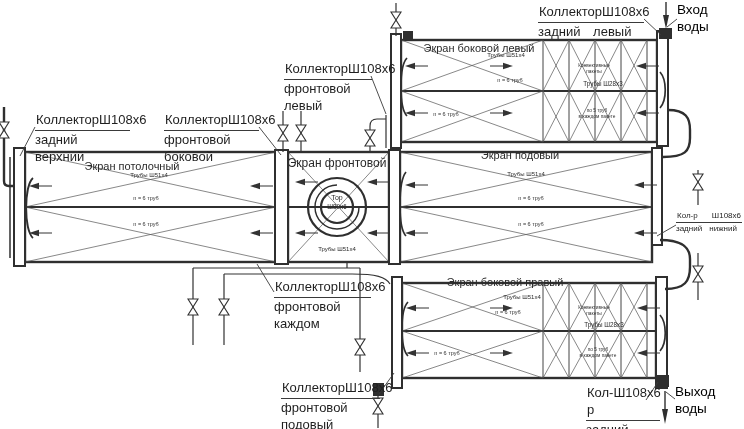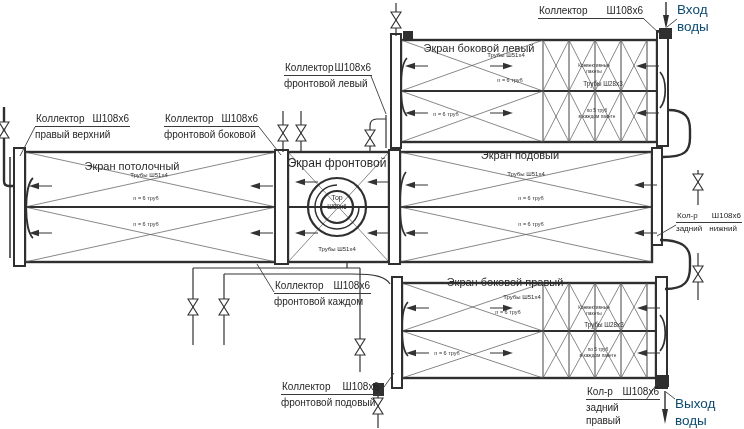--- a/index.html
+++ b/index.html
@@ -1,31 +1,31 @@
 <!DOCTYPE html>
 <html><head>
 <meta charset="utf-8">
 <style>
   html,body{margin:0;padding:0;background:#fff;}
   #stage{position:relative;width:744px;height:429px;background:#fff;overflow:hidden;
          font-family:"Liberation Sans",sans-serif;color:#222;}
   #lines{position:absolute;left:0;top:0;}
   .txt{position:absolute;white-space:nowrap;color:#2a2a2a;}
   .ctr{transform:translateX(-50%);}
-  .clabel{position:absolute;font-size:10px;line-height:1.3;color:#1f1f1f;}
+  .clabel{position:absolute;font-size:13px;line-height:1.3;color:#1f1f1f;}
   .clabel .l1{display:flex;justify-content:space-between;border-bottom:1px solid #3a3a3a;padding:0 1px 1px 1px;}
   .clabel .l2{padding-top:1px;}
   .sp2{word-spacing:9px;}
   .sp1{word-spacing:5px;}
   .title{font-size:11px;}
   .tubes{font-size:6px;}
   .rown{font-size:5.5px;color:#333;}
   .tiny{font-size:4.8px;color:#333;}
   .convt{font-size:6.3px;}
-  .water{font-size:13.5px;line-height:1.25;color:#0c4a6e;}
+  .water{font-size:13.5px;line-height:1.25;color:#000000;}
   .torus1{font-size:7px;}
   .torus2{font-size:6.3px;}
 </style>
 </head>
 <body>
 
 <div id="stage">
 
 <svg id="lines" width="744" height="429" viewBox="0 0 744 429">
   <defs>
@@ -172,41 +172,42 @@
     <use href="#arrR" transform="translate(513,308)"></use>
     <use href="#arrR" transform="translate(513,353)"></use>
   </g>
 </svg>
 
 <div class="clabel" style="left:35px;top:112px;width:95px">
   <div class="l1">
         <span>Коллектор</span>
         <span>Ш108х6</span>
       </div>
-  <div class="l2">правый верхний</div>
+  <div class="l2">задний верхний</div>
 </div>
 <div class="clabel" style="left:164px;top:112px;width:95px">
   <div class="l1">
         <span>Коллектор</span>
         <span>Ш108х6</span>
       </div>
   <div class="l2">фронтовой боковой</div>
 </div>
 <div class="clabel" style="left:284px;top:61px;width:88px">
   <div class="l1">
         <span>Коллектор</span>
         <span>Ш108х6</span>
       </div>
   <div class="l2">фронтовой левый</div>
 </div>
 <div class="clabel" style="left:538px;top:4px;width:106px">
   <div class="l1">
         <span>Коллектор</span>
         <span>Ш108х6</span>
       </div>
+  <div class="l2 sp2">задний левый</div>
 </div>
 <div class="clabel" style="left:274px;top:279px;width:97px">
   <div class="l1">
         <span>Коллектор</span>
         <span>Ш108х6</span>
       </div>
   <div class="l2">фронтовой каждом</div>
 </div>
 <div class="clabel" style="left:281px;top:380px;width:99px">
   <div class="l1">
@@ -227,21 +228,21 @@
         <span>Кол-р</span>
         <span>Ш108х6</span>
       </div>
   <div class="l2 sp1">задний правый</div>
 </div>
 
 <div class="txt water" style="left:677px;top:2px">
   <div>Вход</div>
   <div>воды</div>
 </div>
-<div class="txt water" style="left:675px;top:396px">
+<div class="txt water" style="left:675px;top:384px">
   <div>Выход</div>
   <div>воды</div>
 </div>
 
 <div class="txt title ctr" style="left:479px;top:42px">Экран боковой левый</div>
 <div class="txt tubes ctr" style="left:506px;top:52px">Трубы Ш51х4</div>
 <div class="txt rown ctr" style="left:510px;top:77px">n = 6 труб</div>
 <div class="txt rown ctr" style="left:446px;top:111px">n = 6 труб</div>
 
 <div class="txt title ctr" style="left:132px;top:160px">Экран потолочный</div>

